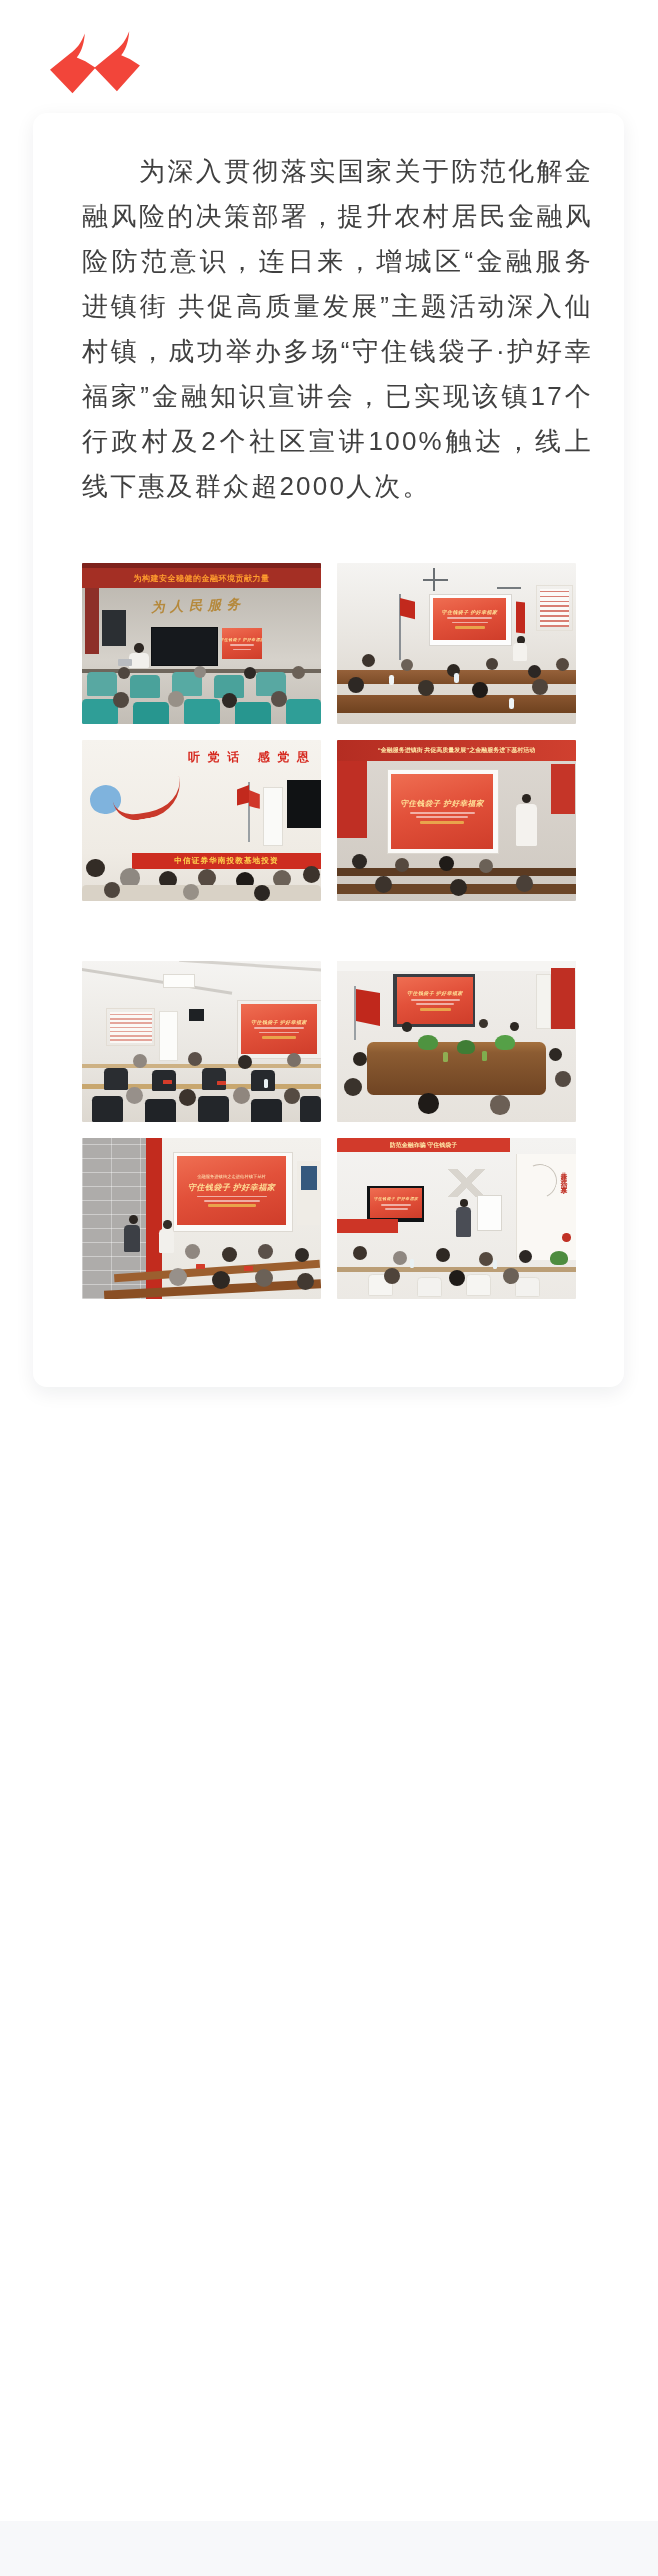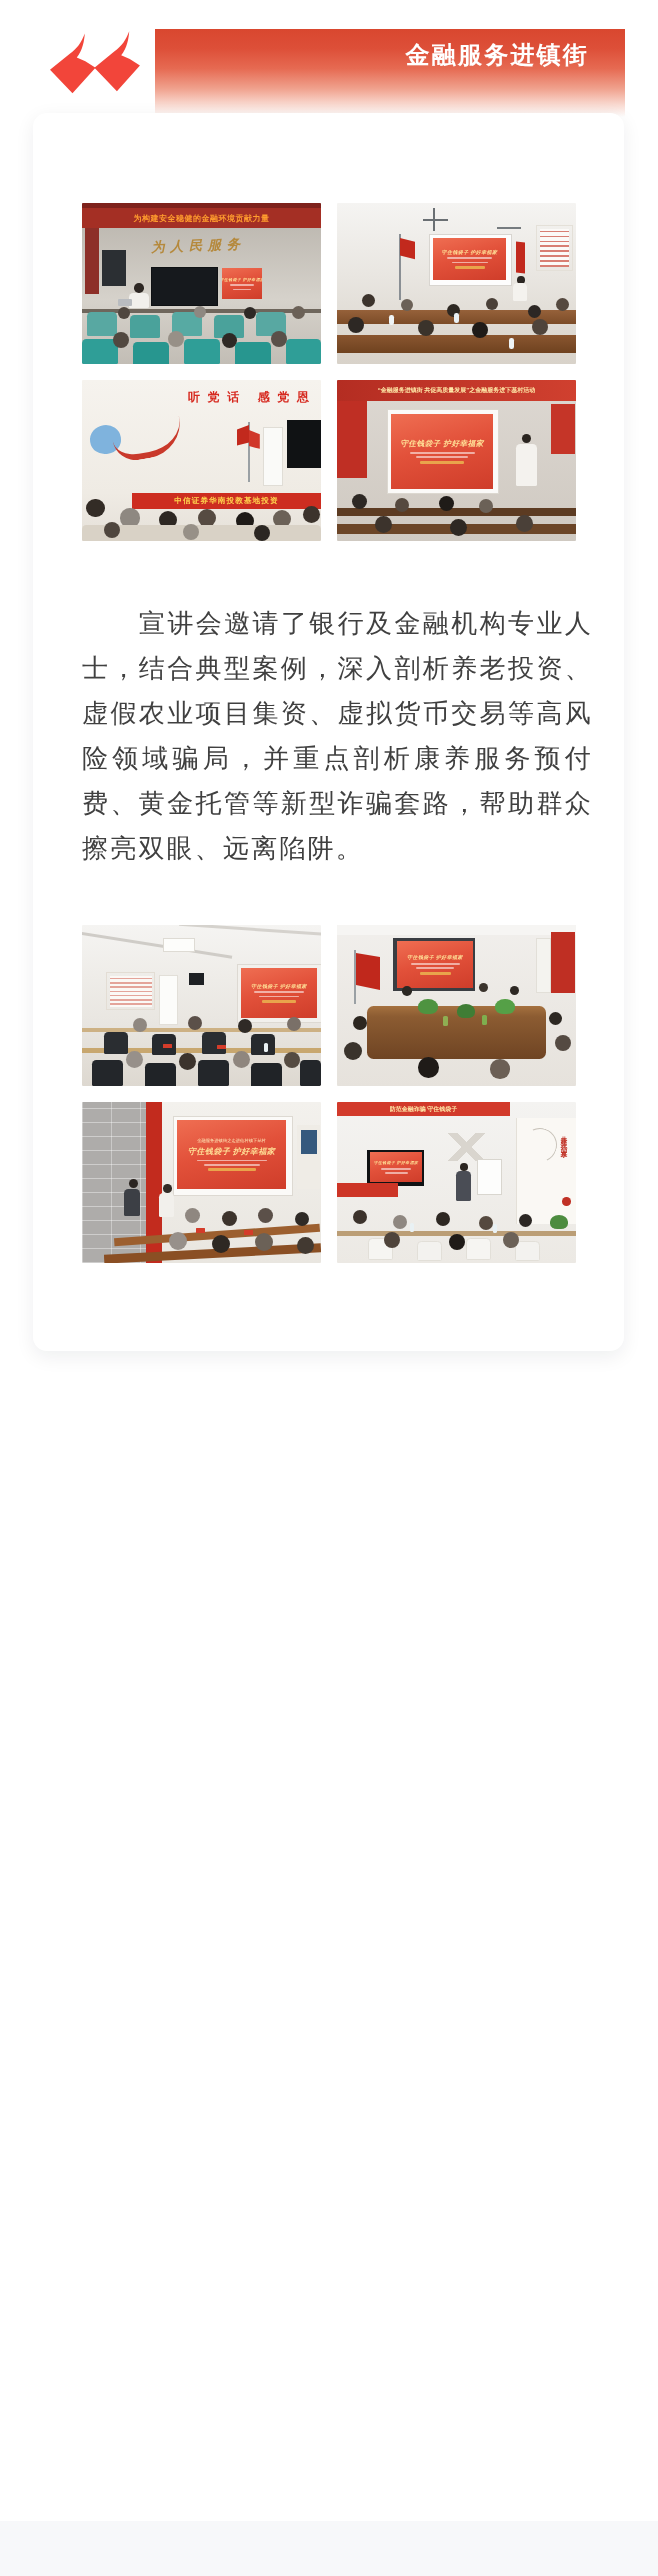--- a/index.html
+++ b/index.html
@@ -43,26 +43,24 @@
 </head>
 <body>
 
 <div class="page">
 
   <svg class="logo" viewBox="0 0 170 126" xmlns="http://www.w3.org/2000/svg">
     <path d="M65,4 C59,20 51,32 37,42 L0,72 L42,116 L85,68 L66,56 L50,49 C61,35 64,18 65,4 Z" fill="#f2453a"></path>
     <path d="M148,0 C142,16 134,28 120,38 L83,68 L125,112 L168,64 L149,52 L133,45 C144,31 147,14 148,0 Z" fill="#f2453a"></path>
   </svg>
 
-  <div class="banner">
-    <h1>金融服务进镇街</h1>
-  </div>
 
   <div class="card">
 
+    <p>为深入贯彻落实国家关于防范化解金融风险的决策部署，提升农村居民金融风险防范意识，连日来，增城区“金融服务进镇街 共促高质量发展”主题活动深入仙村镇，成功举办多场“守住钱袋子·护好幸福家”金融知识宣讲会，已实现该镇17个行政村及2个社区宣讲100%触达，线上线下惠及群众超2000人次。</p>
 
     <div class="photo-grid">
 
       <div class="photo" style="background:linear-gradient(#b7b2aa,#d6d2cb 60%,#c2bdb5);">
         <div class="ab" style="left:0;right:0;top:0;height:5.4px;background:#7e221c;"></div>
         <div class="ab" style="left:0;right:0;top:5.4px;height:19.5px;background:#a42f24;display:flex;align-items:center;justify-content:center;">
           <span style="color:#ff9d2e;font-size:8px;font-weight:bold;letter-spacing:0.5px;white-space:nowrap;">为构建安全稳健的金融环境贡献力量</span>
         </div>
         <div class="ab" style="left:69px;top:34px;color:#b5893c;font-size:13.5px;font-style:italic;font-weight:bold;letter-spacing:5.4px;transform:rotate(-2deg);white-space:nowrap;">为人民服务</div>
         <div class="ab" style="left:3.2px;top:25px;width:14px;height:66px;background:#8d2f28;"></div>
@@ -190,21 +188,20 @@
           <i style="left:58px;top:118px;width:14px;height:14px;background:#55493f;"></i>
           <i style="left:102px;top:116px;width:15px;height:15px;background:#1f1b18;"></i>
           <i style="left:142px;top:119px;width:14px;height:14px;background:#6b6157;"></i>
           <i style="left:38px;top:136px;width:17.3px;height:17.3px;background:#3c332c;"></i>
           <i style="left:113px;top:139px;width:17.3px;height:17.3px;background:#2e2823;"></i>
           <i style="left:179px;top:135px;width:17.3px;height:17.3px;background:#4a4038;"></i>
         </div>
       </div>
     </div>
 
-    <p>宣讲会邀请了银行及金融机构专业人士，结合典型案例，深入剖析养老投资、虚假农业项目集资、虚拟货币交易等高风险领域骗局，并重点剖析康养服务预付费、黄金托管等新型诈骗套路，帮助群众擦亮双眼、远离陷阱。</p>
 
 
     <div class="photo-grid">
 
       <div class="photo" style="background:linear-gradient(#f5f4f2 0%,#efede9 30%,#e9e6e1 60%,#ddd8d0);">
         <div class="bar" style="left:-10.8px;top:18.4px;width:162px;height:3.2px;background:#cfccc7;transform:rotate(9deg);"></div>
         <div class="bar" style="left:97px;top:3.2px;width:152px;height:3.2px;background:#d5d2cd;transform:rotate(4deg);"></div>
         <div class="ab" style="left:81px;top:13px;width:30px;height:12px;background:#fdfdfb;border:0.5px solid #dedbd4;"></div>
         <div class="ab" style="left:24px;top:47px;width:42px;height:31px;background:#fbf8f5;border:0.5px solid #e3ddd4;background-image:repeating-linear-gradient(180deg,#e4a49a 0 1.6px,transparent 1.6px 4.3px);background-clip:content-box;padding:2.7px;"></div>
         <div class="ab" style="left:77px;top:50px;width:17.3px;height:48px;background:#fcfcfa;border:0.5px solid #e2dfd8;"></div>

